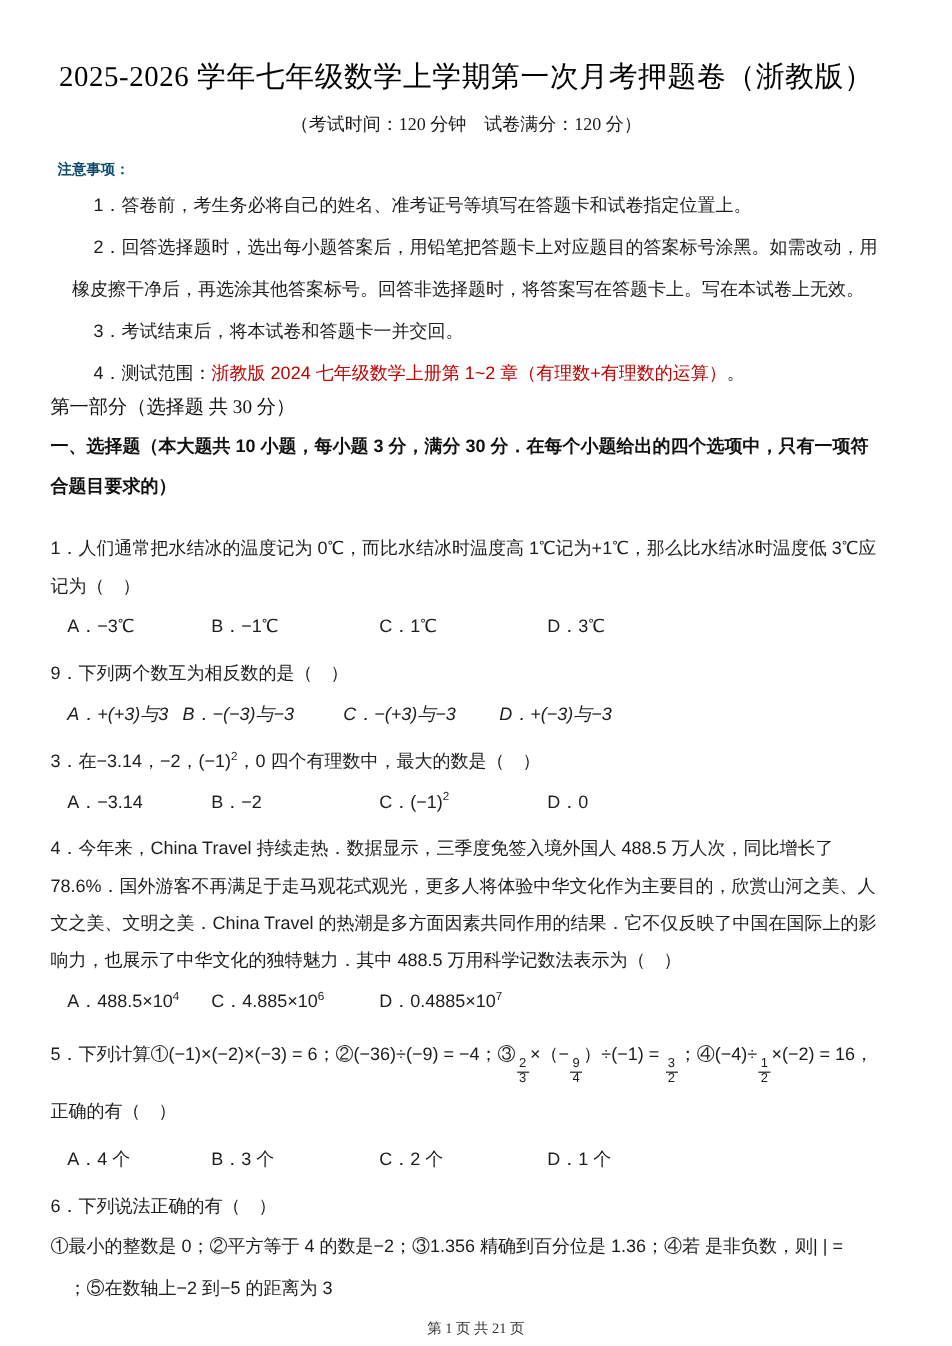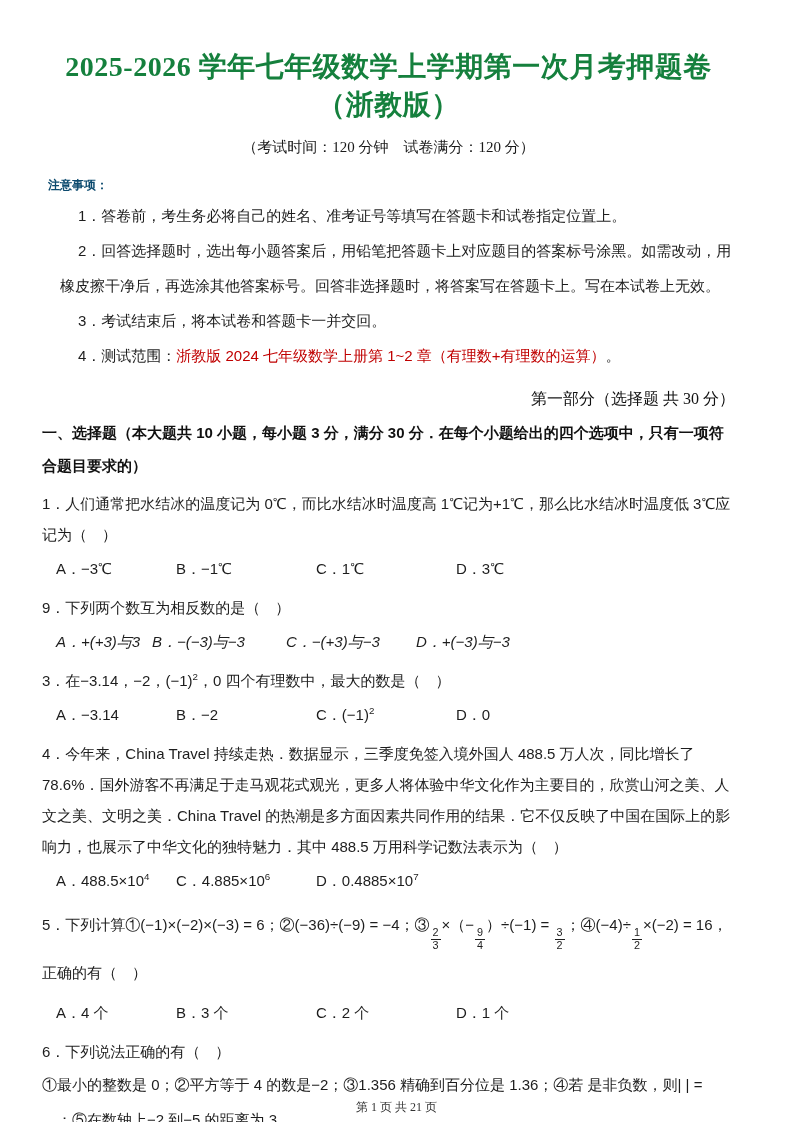--- a/index.html
+++ b/index.html
@@ -11,24 +11,24 @@
     background:#fff;
     padding:40px 58px 0 42px;
     color:#1d1d1d;
     font-family:"Liberation Sans", sans-serif;
     overflow:hidden;
   }
   h1.title {
     margin:8px 0 14px 0;
     text-align:center;
     font-family:"Liberation Serif", serif;
-    font-weight:bold;
-    font-size:28px;
+    font-weight:normal;
+    font-size:24px;
     letter-spacing:0.5px;
-    color:#15803d;
+    color:#000000;
   }
   .subtitle {
     text-align:center;
     font-family:"Liberation Serif", serif;
     font-size:15px;
     margin-bottom:20px;
     color:#1a1a1a;
   }
   .notice-heading {
     font-weight:bold;
@@ -38,28 +38,28 @@
   }
   .notice p {
     margin:0;
     padding-left:18px;
     text-indent:18px;
     font-size:15px;
     line-height:35px;
   }
   .red { color:var(--accent-red, #c00000); }
   .part-heading {
-    text-align:right;
+    text-align:left;
     font-family:"Liberation Serif", serif;
     font-size:16px;
-    margin:16px 0 6px 0;
+    margin:0 0 6px 0;
     color:#111;
   }
   p.intro {
-    margin:0 0 6px 0;
+    margin:0 0 20px 0;
     font-weight:bold;
     font-size:15px;
     line-height:33px;
     color:#111;
   }
   .question { margin:0 0 6px 0; }
   .question .stem {
     margin:0;
     font-size:15px;
     line-height:31px;

